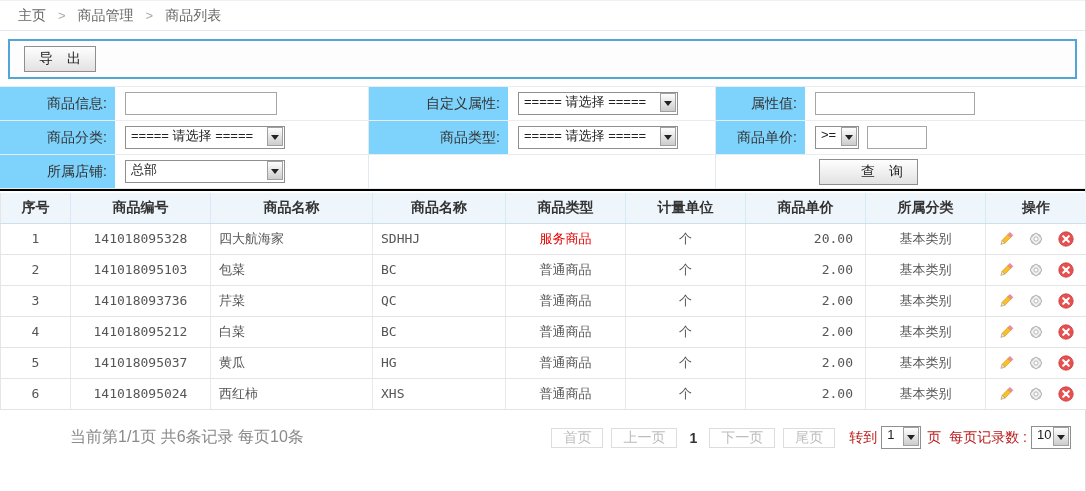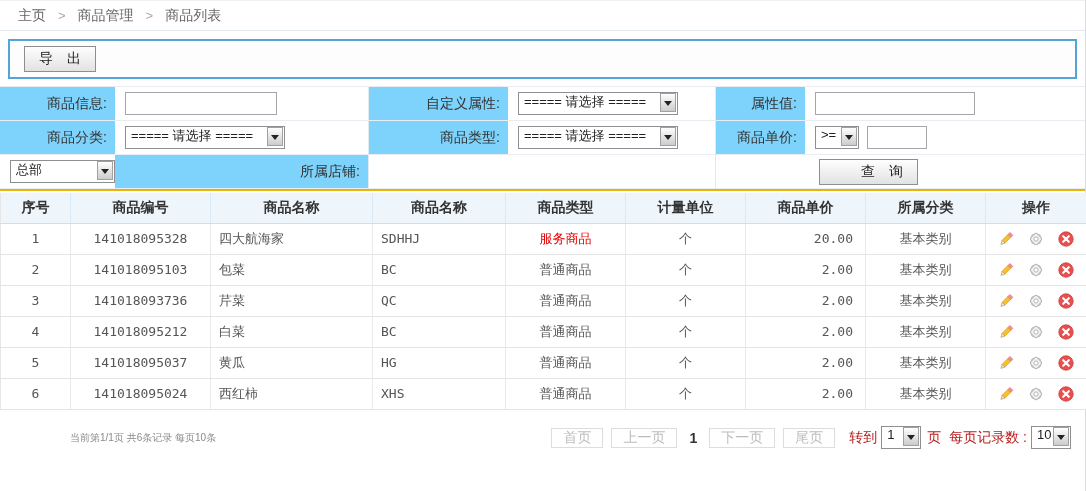--- a/index.html
+++ b/index.html
@@ -43,37 +43,37 @@
   .sel { display:inline-flex; height:23px; border:1px solid #8f8f8f; background:#fff; cursor:pointer; }
   .sel-text { flex:1; padding:0 5px; font-size:13px; color:#222; white-space:nowrap; overflow:hidden; }
   .sel-arrow { width:16px; height:19px; margin-right:1px; border:1px solid #a0a0a0;
     background:linear-gradient(#fefefe,#cccccc); display:flex; align-items:center; justify-content:center; flex:none; }
   .sel-arrow::after { content:""; width:0; height:0; border:4px solid transparent; border-top:5px solid #222; margin-top:5px; }
   .sel.w160 { width:160px; }
   .sel.w42 { width:44px; }
   .sel.w38 { width:40px; }
 
   
-  .data-table-wrap { margin-top:0; border-top:2px solid #eab308; padding-top:2px; }
+  .data-table-wrap { margin-top:0; border-top:2px solid #000000; padding-top:2px; }
   table.data { width:1086px; border-collapse:collapse; table-layout:fixed; border-left:1px solid #e6e6e6; }
   table.data thead th { background:#eef6fc; height:30px; font-size:14px; font-weight:bold; color:#333;
     border-right:1px solid #d9e9f5; border-bottom:1px solid #cfe0ed; text-align:center; }
   table.data tbody td { height:31px; font-size:13px; color:#555;
     border-right:1px solid #e9e9e9; border-bottom:1px solid #e4e4e4; background:#fff; }
   td.center, th.center { text-align:center; }
   td.left { text-align:left; padding-left:8px; }
   td.right { text-align:right; padding-right:12px; }
   .mono { font-family:"DejaVu Sans Mono","Liberation Mono",monospace; font-size:12.5px; color:#666; }
   td.actions { text-align:center; }
   .act { display:inline-block; width:16px; height:16px; vertical-align:middle; margin:0 5px; cursor:pointer; }
   .act svg { display:block; }
 
   
   .pager { height:46px; margin-top:5px; display:flex; align-items:center; padding:0 14px 0 70px; }
-  .pager-summary { color:#8a8a8a; font-size:10px; }
+  .pager-summary { color:#8a8a8a; font-size:16px; }
   .pager-spacer { flex:1; }
   .pg-btn { border:1px solid #ddd; color:#bdbdbd; background:#fff; padding:0 11px; font-size:14px;
     margin-left:8px; cursor:pointer; font-family:inherit; }
   .pg-current { font-weight:bold; color:#333; margin:0 4px 0 12px; font-size:14px; }
   .pg-label { color:#b91c1c; margin-left:14px; margin-right:4px; }
   .pg-label.tight { margin-left:6px; margin-right:6px; }
 </style>
 </head>
 <body>
 
@@ -127,27 +127,27 @@
     </div>
     <div class="f-cell f-label sep-left">商品单价:</div>
     <div class="f-cell f-ctrl">
       <div class="sel w42">
         <span class="sel-text">&gt;=</span>
         <span class="sel-arrow"></span>
       </div>
       <input class="txt w60" value="" style="">
     </div>
 
+    <div class="f-cell f-label">所属店铺:</div>
     <div class="f-cell f-ctrl">
       <div class="sel w160">
         <span class="sel-text">总部</span>
         <span class="sel-arrow"></span>
       </div>
     </div>
-    <div class="f-cell f-label">所属店铺:</div>
     <div class="f-cell f-label empty sep-left"></div>
     <div class="f-cell f-ctrl"></div>
     <div class="f-cell f-label empty sep-left"></div>
     <div class="f-cell f-ctrl">
       <button class="btn-classic" style="margin-left:4px;padding-left:41px;">查　询</button>
     </div>
   </div>
 
   <div class="data-table-wrap">
     <table class="data">

